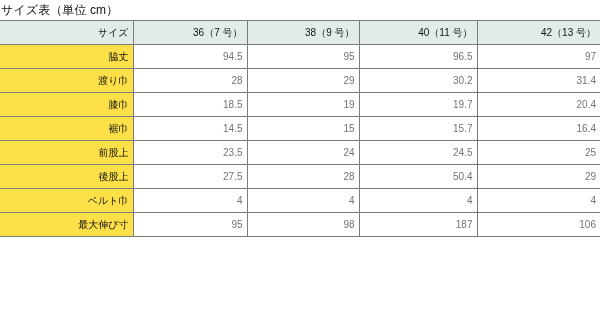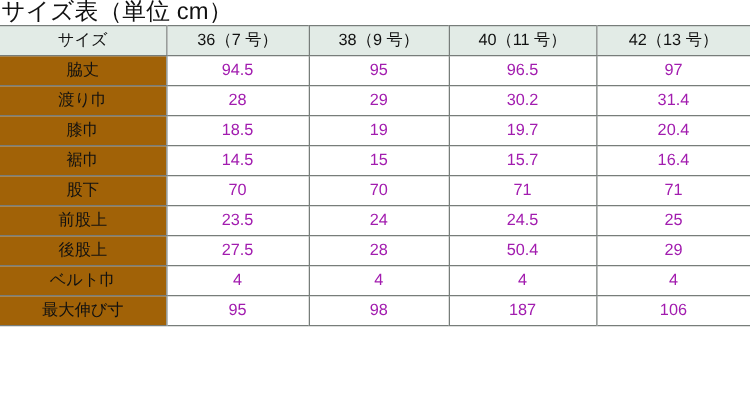--- a/index.html
+++ b/index.html
@@ -16,21 +16,21 @@
     color: #1a1a1a;
     -webkit-font-smoothing: antialiased;
   }
   .page {
     width: 600px;
     height: 323px;
     position: relative;
     box-sizing: border-box;
   }
   .title {
-    font-size: 19px;
+    font-size: 12px;
     line-height: 20px;
     height: 20px;
     padding: 0 0 0 1px;
     font-weight: 400;
     color: #111111;
     letter-spacing: 0.1px;
     white-space: nowrap;
   }
   table.size-table {
     width: 600px;
@@ -42,46 +42,46 @@
   table.size-table col.c-label { width: 133px; }
   table.size-table col.c-v1 { width: 114px; }
   table.size-table col.c-v2 { width: 112px; }
   table.size-table col.c-v3 { width: 118px; }
   table.size-table col.c-v4 { width: 123px; }
 
   table.size-table th,
   table.size-table td {
     height: 24px;
     padding: 0 4px;
-    text-align: center;
+    text-align: right;
     vertical-align: middle;
-    font-size: 13px;
+    font-size: 10px;
     font-weight: 400;
     line-height: 1.1;
     border-bottom: 1px solid #777d7a;
     border-right: 1px solid #777d7a;
     box-sizing: border-box;
     white-space: nowrap;
     overflow: hidden;
   }
   table.size-table th:last-child,
   table.size-table td:last-child {
     border-right: none;
   }
   table.size-table thead th {
     background: #e2ebe6;
     color: #111111;
   }
   table.size-table tbody th.row-label {
-    background: #a16207;
+    background: #fde047;
     color: #111111;
   }
   table.size-table tbody td {
     background: #ffffff;
-    color: #a21caf;
+    color: #737373;
   }
   table.size-table tbody tr:last-child th,
   table.size-table tbody tr:last-child td {
     border-bottom: none;
   }
 </style>
 </head>
 <body>
 
 <div class="page">
@@ -128,27 +128,20 @@
         <td>20.4</td>
       </tr>
       <tr>
         <th class="row-label">裾巾</th>
         <td>14.5</td>
         <td>15</td>
         <td>15.7</td>
         <td>16.4</td>
       </tr>
       <tr>
-        <th class="row-label">股下</th>
-        <td>70</td>
-        <td>70</td>
-        <td>71</td>
-        <td>71</td>
-      </tr>
-      <tr>
         <th class="row-label">前股上</th>
         <td>23.5</td>
         <td>24</td>
         <td>24.5</td>
         <td>25</td>
       </tr>
       <tr>
         <th class="row-label">後股上</th>
         <td>27.5</td>
         <td>28</td>

